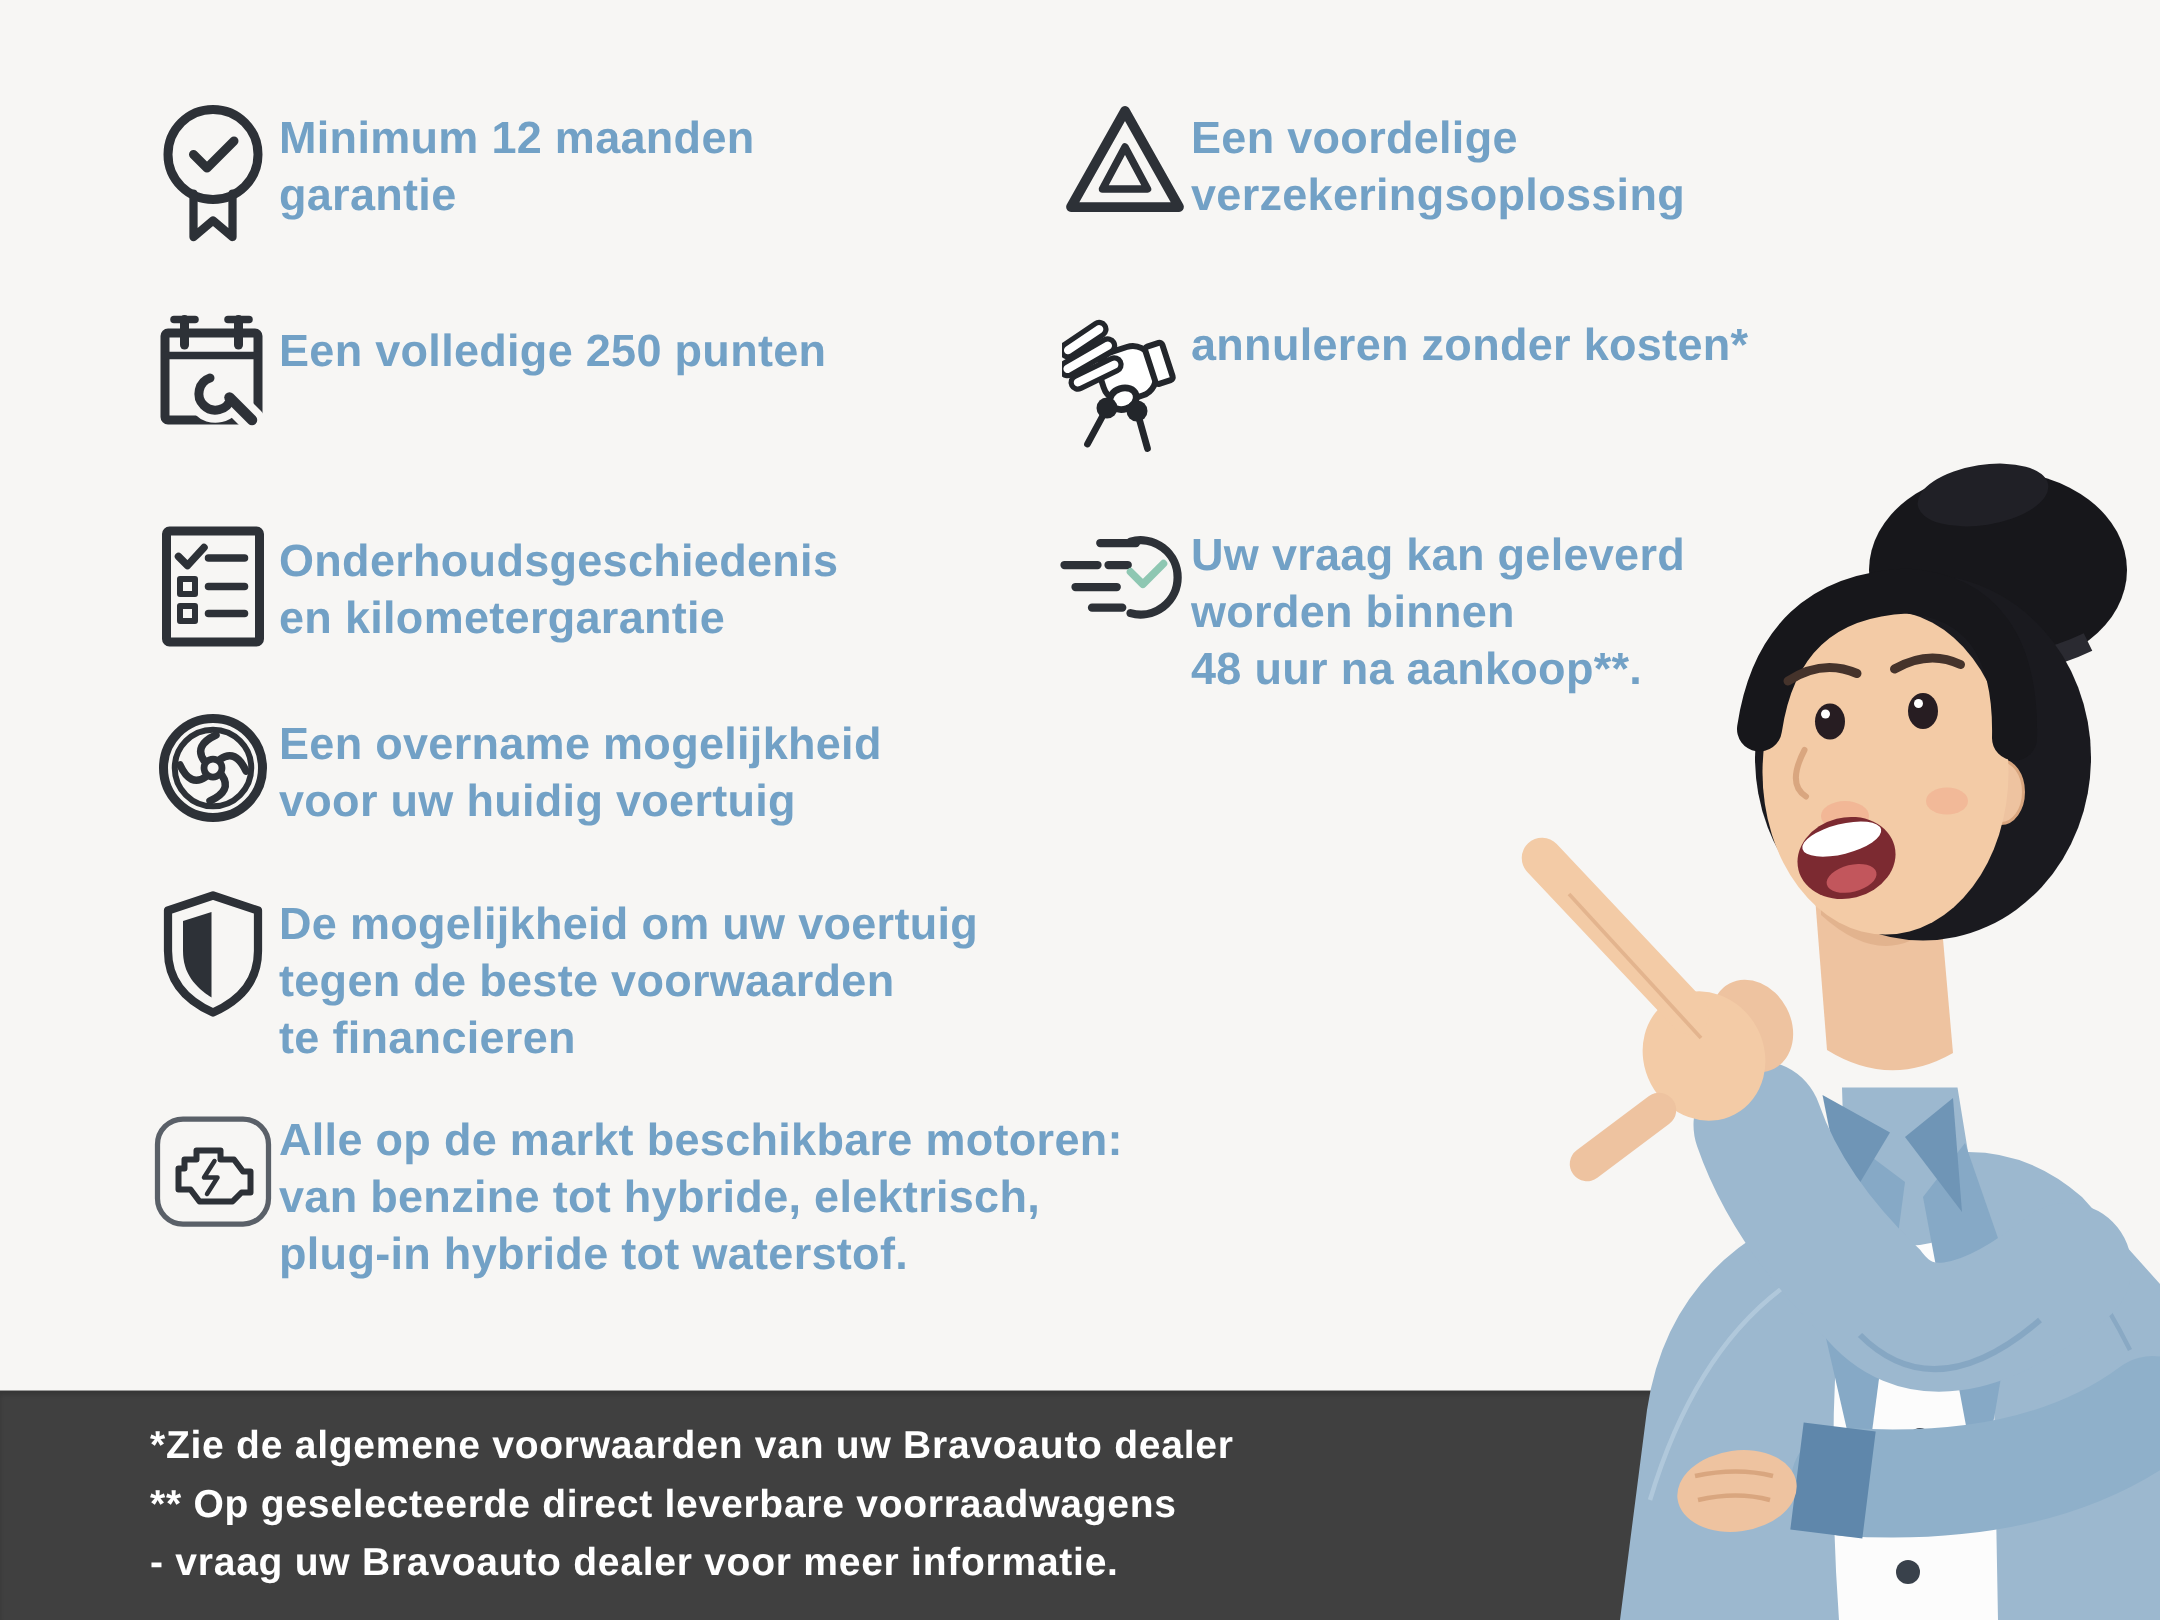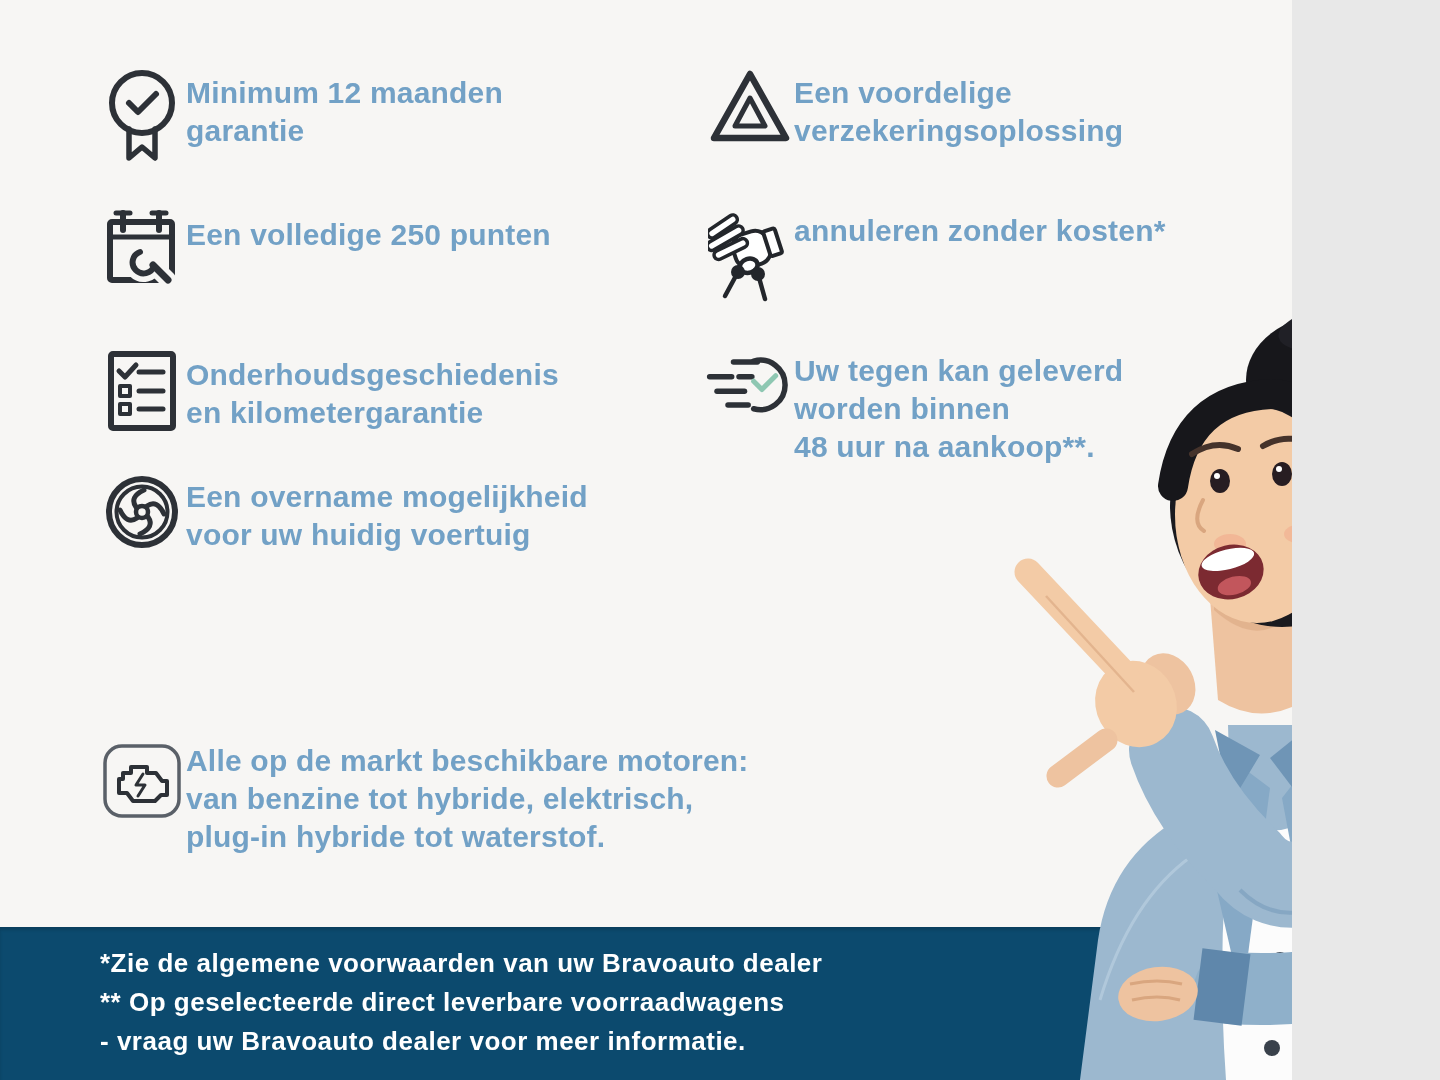--- a/index.html
+++ b/index.html
@@ -1,27 +1,27 @@
 <!DOCTYPE html>
 <html><head>
 <meta charset="utf-8">
 <style>
   html,body{margin:0;padding:0;background:#e8e8e8;}
   .canvas{
-    position:relative;width:1292px;height:1080px;overflow:hidden;
+    position:relative;width:1440px;height:1080px;overflow:hidden;
     background:#f7f6f4;
     font-family:"Liberation Sans", sans-serif;
   }
   .benefit{position:absolute;display:flex;align-items:flex-start;z-index:2;}
   .benefit.left{left:98px;}
   .benefit.right{left:706px;}
   .ico{width:88px;flex:0 0 88px;display:flex;justify-content:center;align-items:flex-start;}
   .txt{padding-top:6px;font-weight:bold;font-size:30px;line-height:38px;color:#72a1c6;letter-spacing:.2px;white-space:nowrap;}
   .stroke{stroke:#2d3137;fill:none;stroke-linecap:round;stroke-linejoin:round;}
-  .footer{position:absolute;left:0;top:927px;width:1440px;height:153px;background:#0c4a6e;z-index:1;box-shadow:inset 0 3px 3px rgba(0,0,0,.15);}
+  .footer{position:absolute;left:0;top:927px;width:1440px;height:153px;background:#404040;z-index:1;box-shadow:inset 0 3px 3px rgba(0,0,0,.15);}
   .footer-text{position:absolute;left:100px;top:17px;font-weight:bold;font-size:26px;line-height:39px;color:#ffffff;letter-spacing:.5px;white-space:nowrap;}
   .woman{position:absolute;left:930px;top:300px;width:510px;height:780px;z-index:5;}
 </style>
 </head>
 <body>
 
 <div class="canvas">
 
   <div class="benefit left" style="top:68px">
     <div class="ico">
@@ -90,20 +90,33 @@
           <path d="M18 38 q7 15 17 8"></path>
         </g>
       </svg>
     </div>
     <div class="txt">
       <div>Een overname mogelijkheid</div>
       <div>voor uw huidig voertuig</div>
     </div>
   </div>
 
+  <div class="benefit left" style="top:592px">
+    <div class="ico">
+      <svg width="74" height="88" viewBox="0 0 74 88">
+        <path class="stroke" d="M37 5 L67 15 V42 C67 62 55 75 37 83 C19 75 7 62 7 42 V15 Z" stroke-width="5.5"></path>
+        <path d="M36 16 L17 22 L17 42 C17 57 25 66 36 73 Z" fill="#2d3137"></path>
+      </svg>
+    </div>
+    <div class="txt">
+      <div>De mogelijkheid om uw voertuig</div>
+      <div>tegen de beste voorwaarden</div>
+      <div>te financieren</div>
+    </div>
+  </div>
 
   <div class="benefit right" style="top:68px">
     <div class="ico">
       <svg width="82" height="76" viewBox="0 0 82 76">
         <path class="stroke" d="M41 6 L77 70 H5 Z" stroke-width="6.5"></path>
         <path class="stroke" d="M41 30 L56 58 H26 Z" stroke-width="5"></path>
       </svg>
     </div>
     <div class="txt">
       <div>Een voordelige</div>
@@ -160,21 +173,21 @@
           <line x1="30" y1="14" x2="56" y2="14"></line>
           <line x1="4" y1="30" x2="28" y2="30"></line>
           <line x1="36" y1="30" x2="50" y2="30"></line>
           <line x1="12" y1="46" x2="42" y2="46"></line>
           <line x1="24" y1="61" x2="46" y2="61"></line>
         </g>
         <path d="M52 35 l9 9 l15 -15" fill="none" stroke="#8ec7b2" stroke-width="5.5" stroke-linecap="round" stroke-linejoin="round"></path>
       </svg>
     </div>
     <div class="txt">
-      <div>Uw tegen kan geleverd</div>
+      <div>Uw vraag kan geleverd</div>
       <div>worden binnen</div>
       <div>48 uur na aankoop**.</div>
     </div>
   </div>
 
   <div class="footer">
     <div class="footer-text">
       <div>*Zie de algemene voorwaarden van uw Bravoauto dealer</div>
       <div>** Op geselecteerde direct leverbare voorraadwagens</div>
       <div>- vraag uw Bravoauto dealer voor meer informatie.</div>

